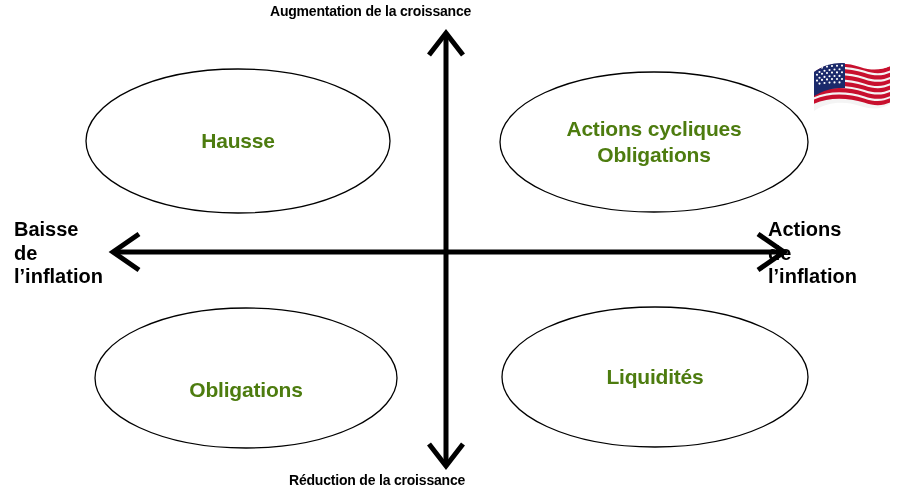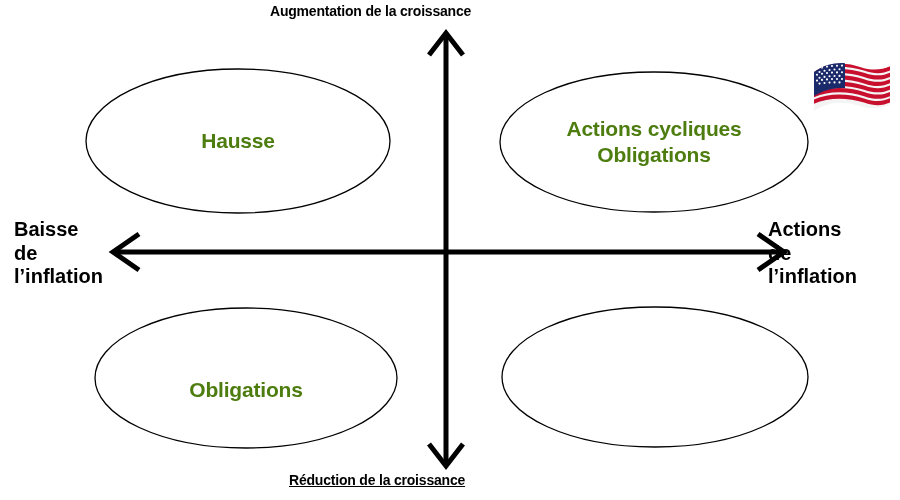--- a/index.html
+++ b/index.html
@@ -79,21 +79,21 @@
 
   <svg id="ellipses-svg" viewBox="0 0 900 500">
     <ellipse cx="238" cy="141" rx="152" ry="72" fill="#ffffff" stroke="#000000" stroke-width="1.3"></ellipse>
     <ellipse cx="654" cy="142" rx="154" ry="70" fill="#ffffff" stroke="#000000" stroke-width="1.3"></ellipse>
     <ellipse cx="246" cy="378" rx="151" ry="70" fill="#ffffff" stroke="#000000" stroke-width="1.3"></ellipse>
     <ellipse cx="655" cy="377" rx="153" ry="70" fill="#ffffff" stroke="#000000" stroke-width="1.3"></ellipse>
   </svg>
 
   <div class="lbl axis-title" style="left: 270px; top: 4px;">Augmentation de la croissance</div>
 
-  <div class="lbl axis-title" style="left: 289px; top: 473px; text-decoration: underline;">Réduction de la croissance</div>
+  <div class="lbl axis-title" style="left: 289px; top: 473px;">Réduction de la croissance</div>
 
   <div class="lbl side-label" style="left: 14px; top: 218px; width: 118px;">
     <div>Baisse</div>
     <div>de</div>
     <div>l’inflation</div>
   </div>
 
   <div class="lbl side-label" style="left: 768px; top: 218px; width: 122px;">
     <div>Actions</div>
     <div>de</div>
@@ -106,20 +106,23 @@
 
   <div class="node-label" style="left: 654px; top: 142px;">
     <div>Actions cycliques</div>
     <div>Obligations</div>
   </div>
 
   <div class="node-label" style="left: 246px; top: 390px;">
     <div>Obligations</div>
   </div>
 
+  <div class="node-label" style="left: 655px; top: 377px;">
+    <div>Liquidités</div>
+  </div>
 
   <svg id="flag-svg" viewBox="0 0 80 62" style="left: 812px; top: 60px;">
     <defs>
       <clipPath id="wave-clip">
         <path d="M2,12 C16,2 34,2 48,7 C60,11 70,10 78,6
                  L78,44 C70,49 60,50 48,46 C34,41 16,41 2,51 Z"></path>
       </clipPath>
       <clipPath id="canton-clip">
         <path d="M2,12 C12,5 22,2.5 33,3.2 L33,28 C22,27.5 12,30 2,36 Z"></path>
       </clipPath>

